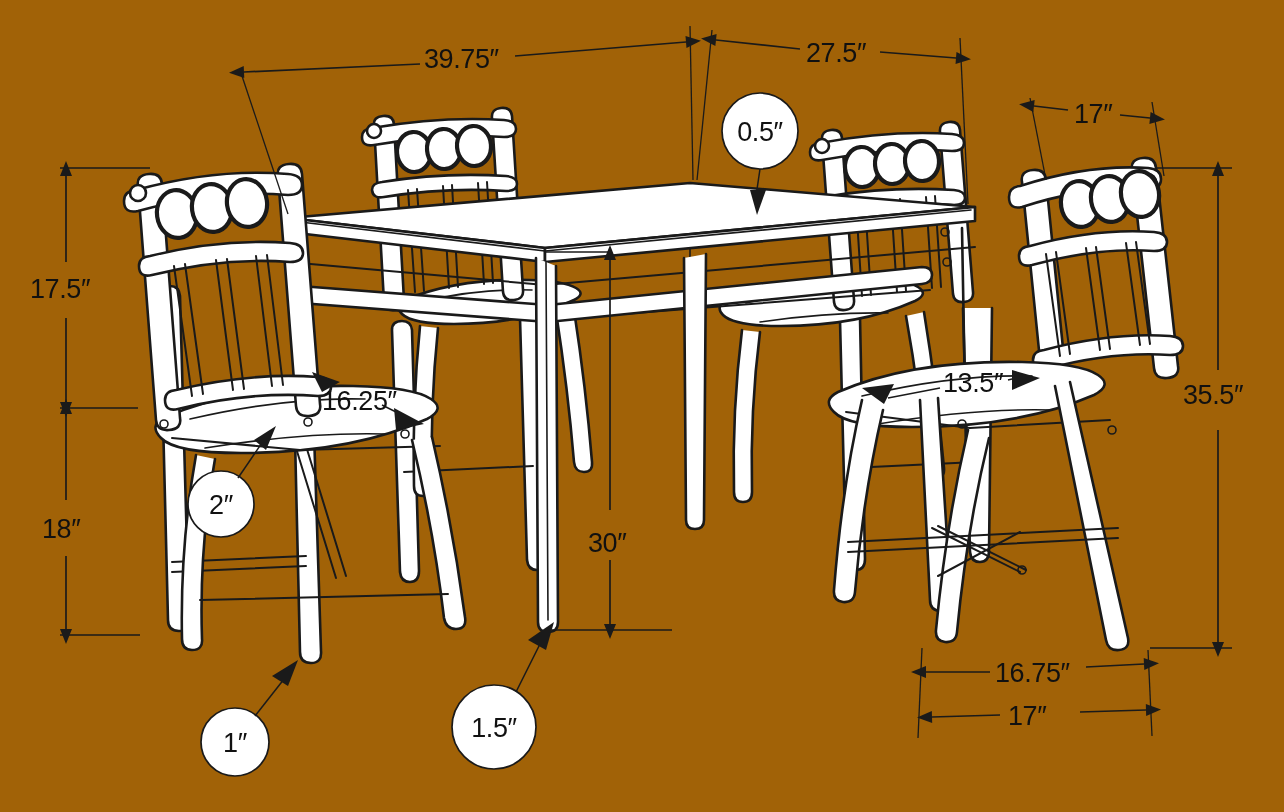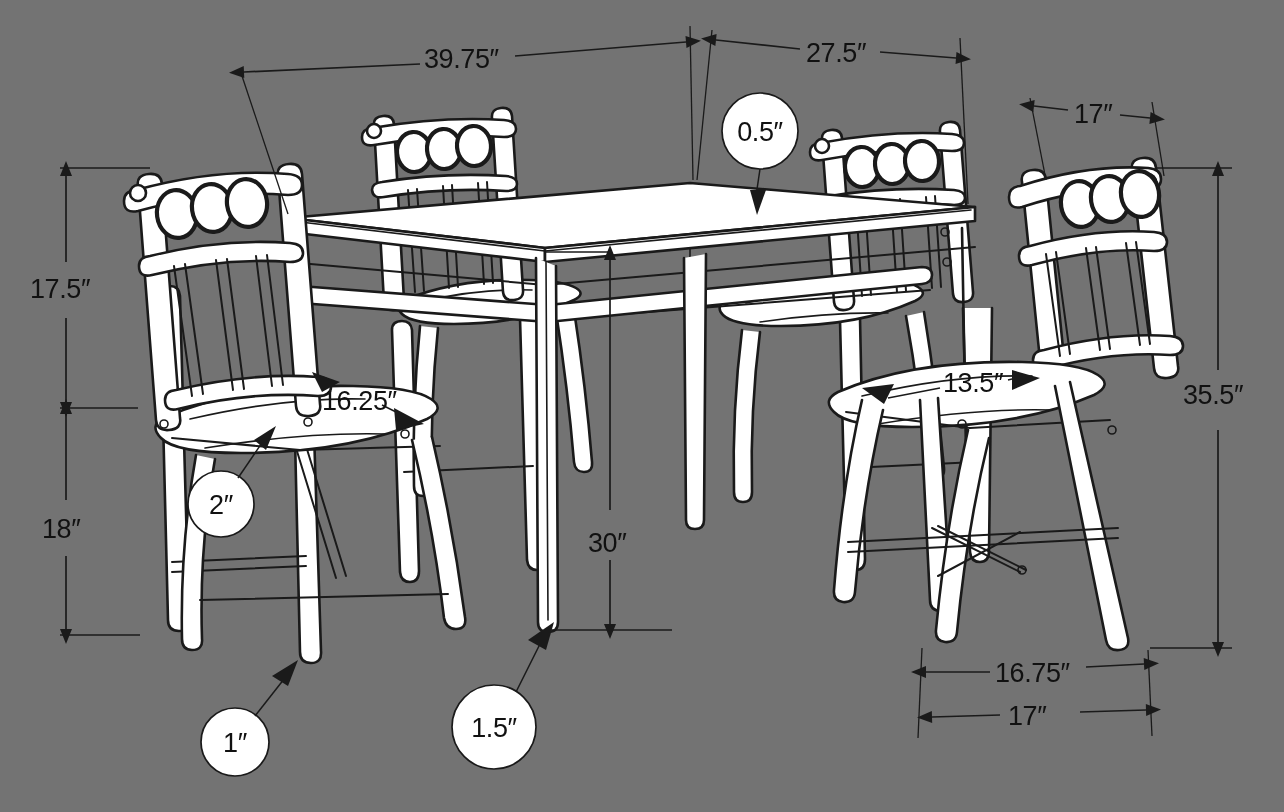--- a/index.html
+++ b/index.html
@@ -11,21 +11,21 @@
   body {
     width: 1284px;
     height: 812px;
     overflow: hidden;
     font-family: "Liberation Sans", sans-serif;
   }
   #drawing-root {
     position: relative;
     width: 1284px;
     height: 812px;
-    background: #737373;
+    background: #a16207;
   }
   svg.sheet {
     position: absolute;
     top: 0;
     left: 0;
     width: 1284px;
     height: 812px;
     display: block;
   }
   

